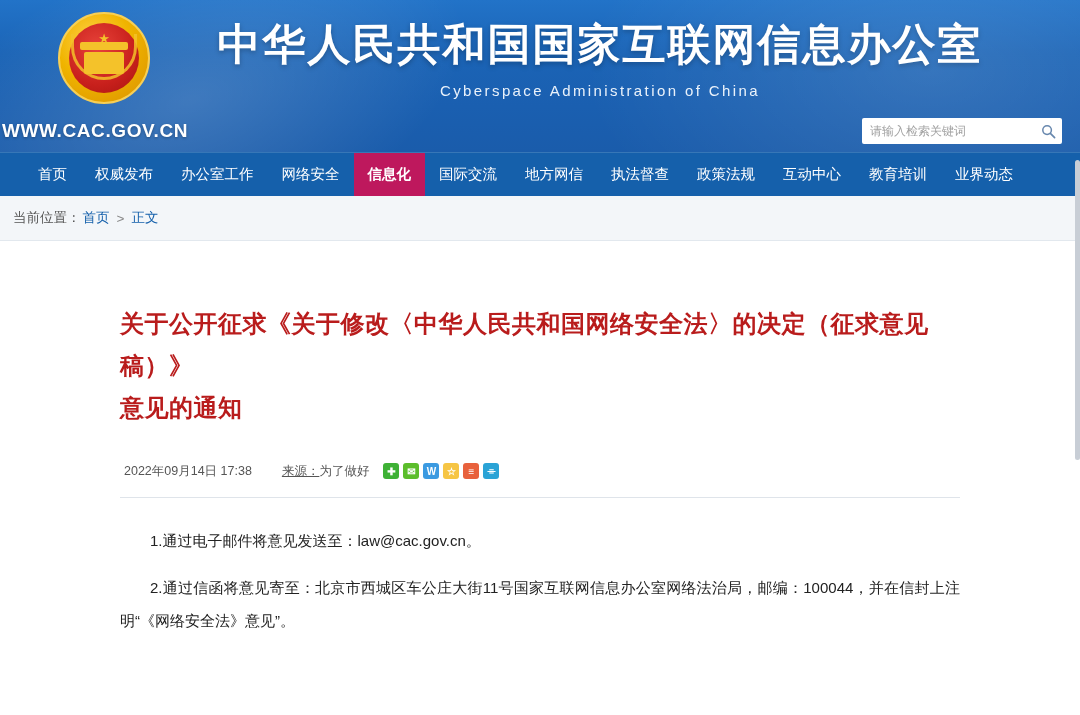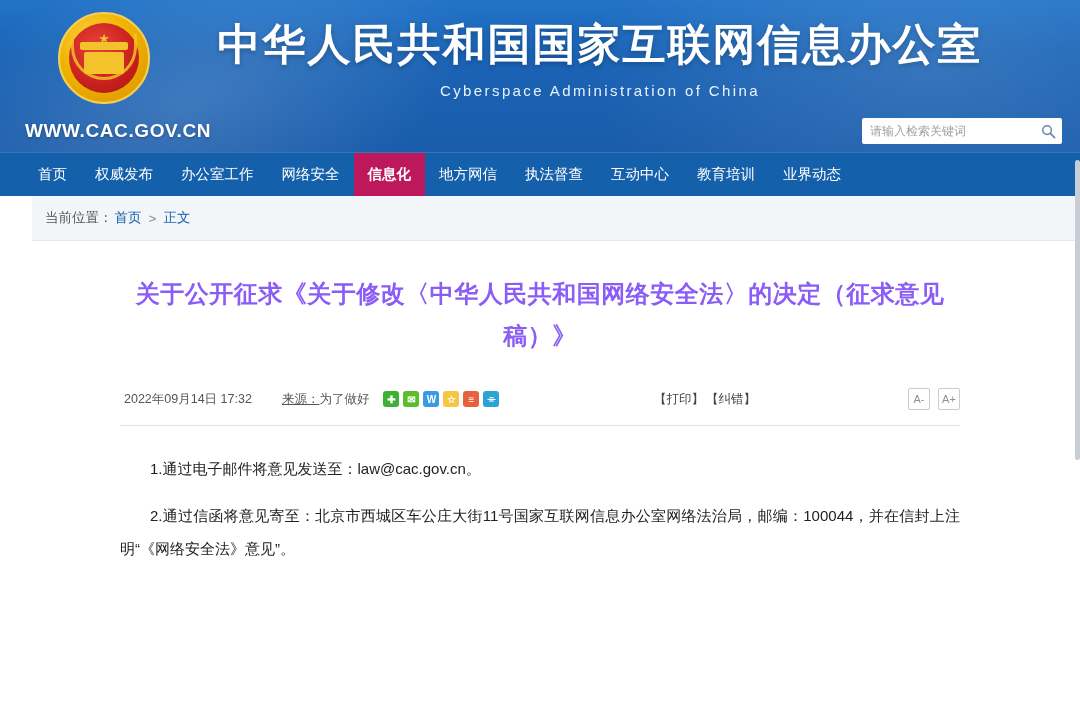--- a/index.html
+++ b/index.html
@@ -126,21 +126,21 @@
     top: 82px;
     width: 880px;
     text-align: center;
     color: #eaf2fb;
     font-size: 15px;
     letter-spacing: 2.4px;
     white-space: nowrap;
   }
   .site-url {
     position: absolute;
-    left: 25px;
+    left: 2px;
     top: 120px;
     color: #ffffff;
     font-size: 19px;
     font-weight: bold;
     letter-spacing: 0.6px;
     text-shadow: 0 1px 3px rgba(0,0,0,0.3);
   }
 
   .search-box {
     position: absolute;
@@ -201,41 +201,40 @@
   
   .breadcrumb {
     height: 44px;
     background: #f3f6f9;
     display: flex;
     align-items: center;
     padding-left: 13px;
     font-size: 13.5px;
     color: #555;
     border-bottom: 1px solid #e2e8ee;
-    margin-left: 32px;
   }
   .breadcrumb .bc-link {
     color: #1560ab;
     cursor: pointer;
     margin: 0 2px;
   }
   .breadcrumb .bc-sep { margin: 0 5px; color: #888; }
 
   
   .article-wrap {
     width: 1080px;
     box-sizing: border-box;
     padding: 0 120px;
   }
   .article-title {
-    margin-top: 32px;
-    text-align: center;
+    margin-top: 62px;
+    text-align: left;
     font-size: 24px;
     font-weight: bold;
-    color: #8b5cf6;
+    color: #b91c1c;
     line-height: 1.75;
     letter-spacing: 0.5px;
   }
   .meta-bar {
     margin-top: 22px;
     height: 40px;
     display: flex;
     align-items: center;
     font-size: 12.5px;
     color: #555;
@@ -348,62 +347,57 @@
     </div>
   </div>
 </div>
 
 <div class="nav">
   <div class="nav-item">首页</div>
   <div class="nav-item">权威发布</div>
   <div class="nav-item">办公室工作</div>
   <div class="nav-item">网络安全</div>
   <div class="nav-item active">信息化</div>
+  <div class="nav-item">国际交流</div>
   <div class="nav-item">地方网信</div>
   <div class="nav-item">执法督查</div>
+  <div class="nav-item">政策法规</div>
   <div class="nav-item">互动中心</div>
   <div class="nav-item">教育培训</div>
   <div class="nav-item">业界动态</div>
 
 </div>
 
 <div class="breadcrumb">
   <span>当前位置：</span>
   <span class="bc-link">首页</span>
   <span class="bc-sep">&gt;</span>
   <span class="bc-link">正文</span>
 </div>
 
 <div class="article-wrap">
   <div class="article-title">
     <div>关于公开征求《关于修改〈中华人民共和国网络安全法〉的决定（征求意见稿）》</div>
+    <div>意见的通知</div>
   </div>
 
   <div class="meta-bar">
-    <span class="meta-date">2022年09月14日 17:32</span>
+    <span class="meta-date">2022年09月14日 17:38</span>
     <span class="meta-source">来源：</span>
     <span>为了做好</span>
 
     <span class="share-icons">
       <span class="sicon s-wechat">✚</span>
       <span class="sicon s-moments">✉</span>
       <span class="sicon s-weibo">W</span>
       <span class="sicon s-qzone">☆</span>
       <span class="sicon s-more">≡</span>
       <span class="sicon s-link">⌯</span>
     </span>
 
-    <span class="meta-tools">
-      <span>【打印】</span>
-      <span>【纠错】</span>
-      <span class="font-btns">
-        <span class="fbtn">A-</span>
-        <span class="fbtn">A+</span>
-      </span>
-    </span>
   </div>
 
   <div class="body-text">
     <p>1.通过电子邮件将意见发送至：law@cac.gov.cn。</p>
     <p>2.通过信函将意见寄至：北京市西城区车公庄大街11号国家互联网信息办公室网络法治局，邮编：100044，并在信封上注明“《网络安全法》意见”。</p>
 
   </div>
 
 </div>
 

